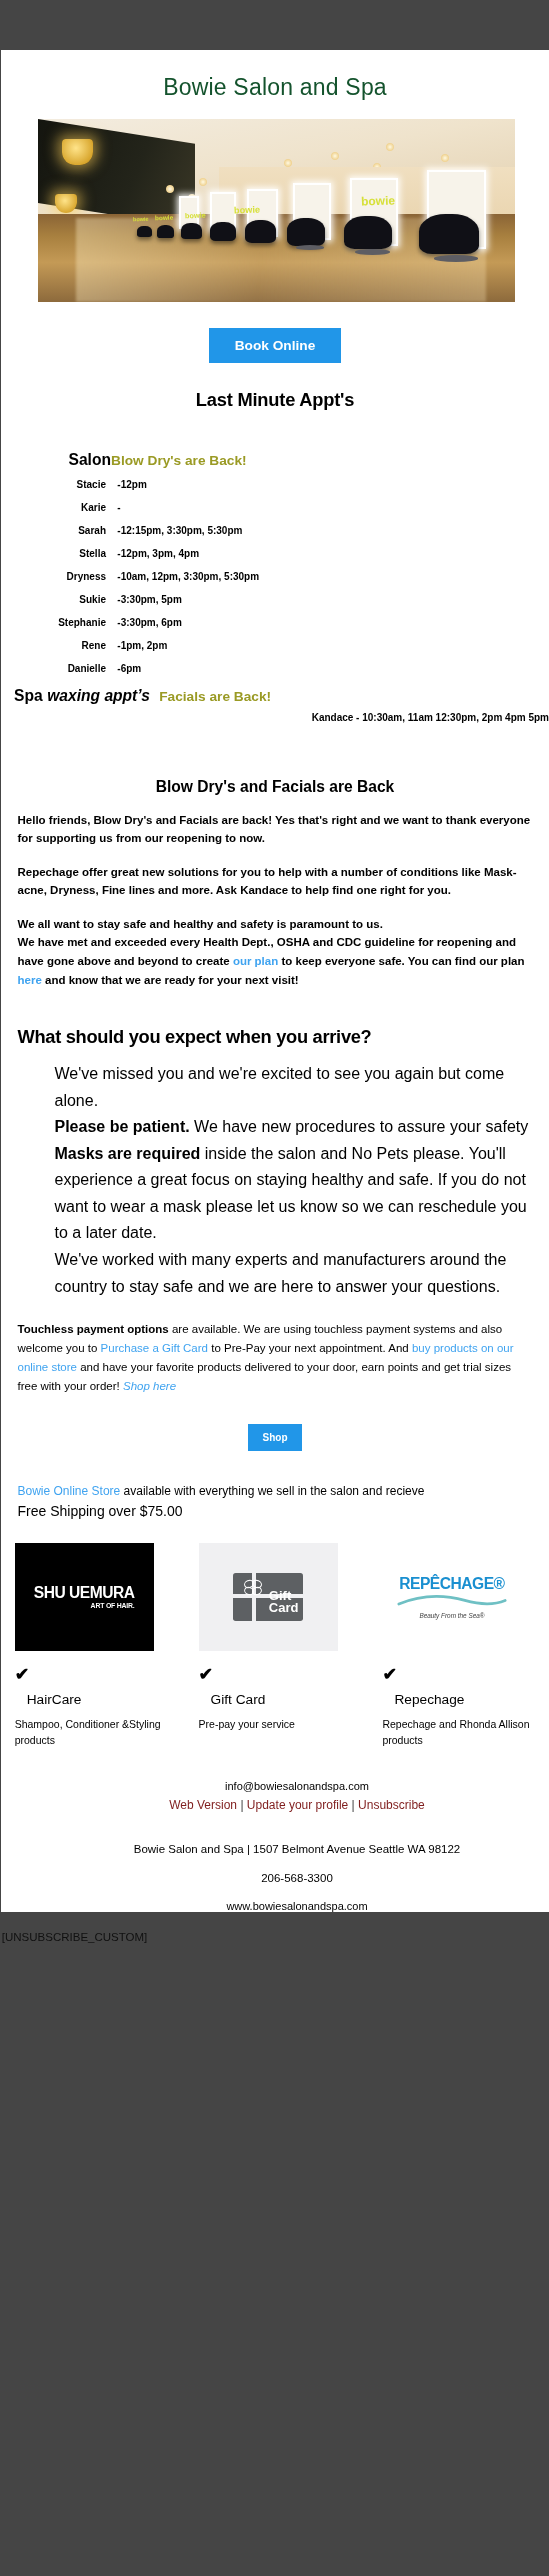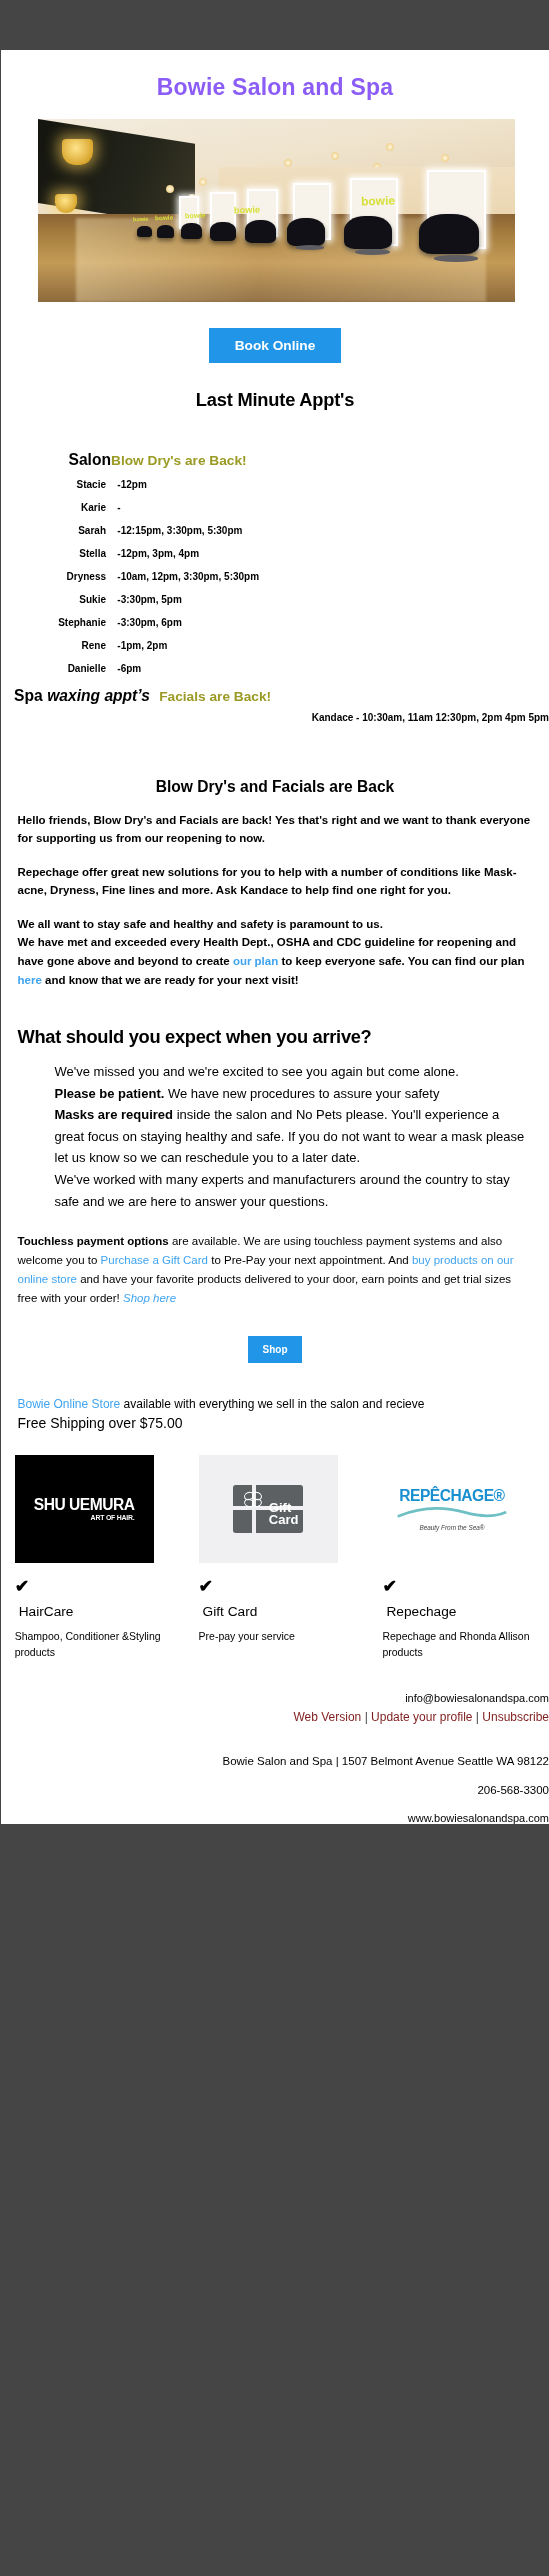--- a/index.html
+++ b/index.html
@@ -15,23 +15,23 @@
   .topband { height:50px; background:#454545; }
   .sheet {
     background:#ffffff;
     border-left:1.8px solid #454545;
     border-right:1.8px solid #454545;
     padding:0;
   }
   
   .brand-title {
     text-align:center;
-    color:#8b5cf6;
+    color:#14532d;
     font-size:23px;
-    font-weight:700;
+    font-weight:400;
     letter-spacing:0.2px;
     padding:24px 0 18.3px 0;
     margin:0;
   }
   
   .hero-wrap { padding:0 37px; }
   .hero {
     width:477px;
     height:183px;
     position:relative;
@@ -117,21 +117,21 @@
   .spa-head .t2 { font-size:15.6px; font-weight:700; font-style:italic; margin-left:4.6px; }
   .spa-head .t3 { font-size:13.7px; font-weight:700; color:#9a9a24; margin-left:9.2px; }
   .spa-row { font-size:10px; font-weight:700; }
   
   .article { padding:0 16.5px; }
   .a-title { text-align:center; font-size:15.6px; font-weight:700; margin:55px 0 14.7px; }
   .a-p { font-size:11.5px; font-weight:700; line-height:1.62; margin:0 0 14.7px; }
   a.lk { color:#3fa3f0; text-decoration:none; }
   .h-expect { font-size:18.3px; font-weight:700; margin:37px 0 13px; letter-spacing:-0.3px; }
   .indent { padding-left:37px; }
-  .n-p { font-size:13px; font-weight:400; line-height:1.66; margin:0; }
+  .n-p { font-size:16px; font-weight:400; line-height:1.66; margin:0; }
   .n-p b { font-weight:700; }
   .touch { font-size:11.5px; font-weight:400; line-height:1.66; margin:20px 0 0; }
   .touch b { font-weight:700; }
   
   .shop-row { text-align:center; padding:27.5px 0 9.2px; }
   .btn-shop { font-size:10px; padding:8.2px 14.7px; }
   .store-line { font-size:12px; margin:24px 0 0; padding:0 16.5px; }
   .free-ship { font-size:14px; margin:4.6px 0 0; padding:0 16.5px; }
   
   .cols { display:flex; gap:31px; padding:24px 13.7px 0; }
@@ -156,24 +156,24 @@
   .gc .bow .b4 { left:8.2px; top:6.4px; transform:rotate(-22deg); }
   .gc .txt {
     position:absolute; right:4.6px; top:16.5px; color:#fff; font-weight:700;
     font-size:13px; line-height:.98; text-align:left;
   }
   .rep-wrap { text-align:center; }
   .rep-1 { color:#1a8fd0; font-weight:700; font-size:15.6px; letter-spacing:-0.5px; font-family:"Liberation Sans", sans-serif; }
   .rep-wave { width:110px; height:14.7px; margin:0.9px auto 0; }
   .rep-2 { color:#3e3e3e; font-size:6.4px; font-style:italic; margin-top:0.9px; }
   .check { font-size:17.4px; font-weight:700; line-height:1; margin:14.7px 0 9.2px; }
-  .col-h { font-size:13.7px; margin:0 4px 10px; }
+  .col-h { font-size:13.7px; margin:0 12px 10px; }
   .col-d { font-size:10.5px; line-height:1.5; margin:0; }
   
-  .footer { text-align:right; padding:31px 0 0;margin-left:44px; }
+  .footer { text-align:center; padding:31px 0 0;margin-left:44px; }
   .f-email { font-size:11px; margin:0 0 6.4px; }
   .f-links { font-size:12px; margin:0 0 31px; }
   .f-links a { color:#7f1d1d; text-decoration:none; }
   .f-links .sep { color:#444; }
   .f-addr { font-size:11.5px; margin:0 0 16.5px; }
   .f-phone { font-size:11.5px; margin:0 0 16.5px; }
   .f-web { font-size:11px; margin:0 0 13px; }
   .unsub-band {
     background:#454545; color:#111; font-size:11.5px;
     padding:5.5px 1.8px 37px 1.8px;
@@ -402,14 +402,15 @@
         <span class="sep">|</span>
         <a href="#">Unsubscribe</a>
       </div>
       <div class="f-addr">Bowie Salon and Spa | 1507 Belmont Avenue Seattle WA 98122</div>
       <div class="f-phone">206-568-3300</div>
       <div class="f-web">www.bowiesalonandspa.com</div>
     </div>
 
   </div>
 
+  <div class="unsub-band">[UNSUBSCRIBE_CUSTOM]</div>
 </div>
 
 
 </body></html>

